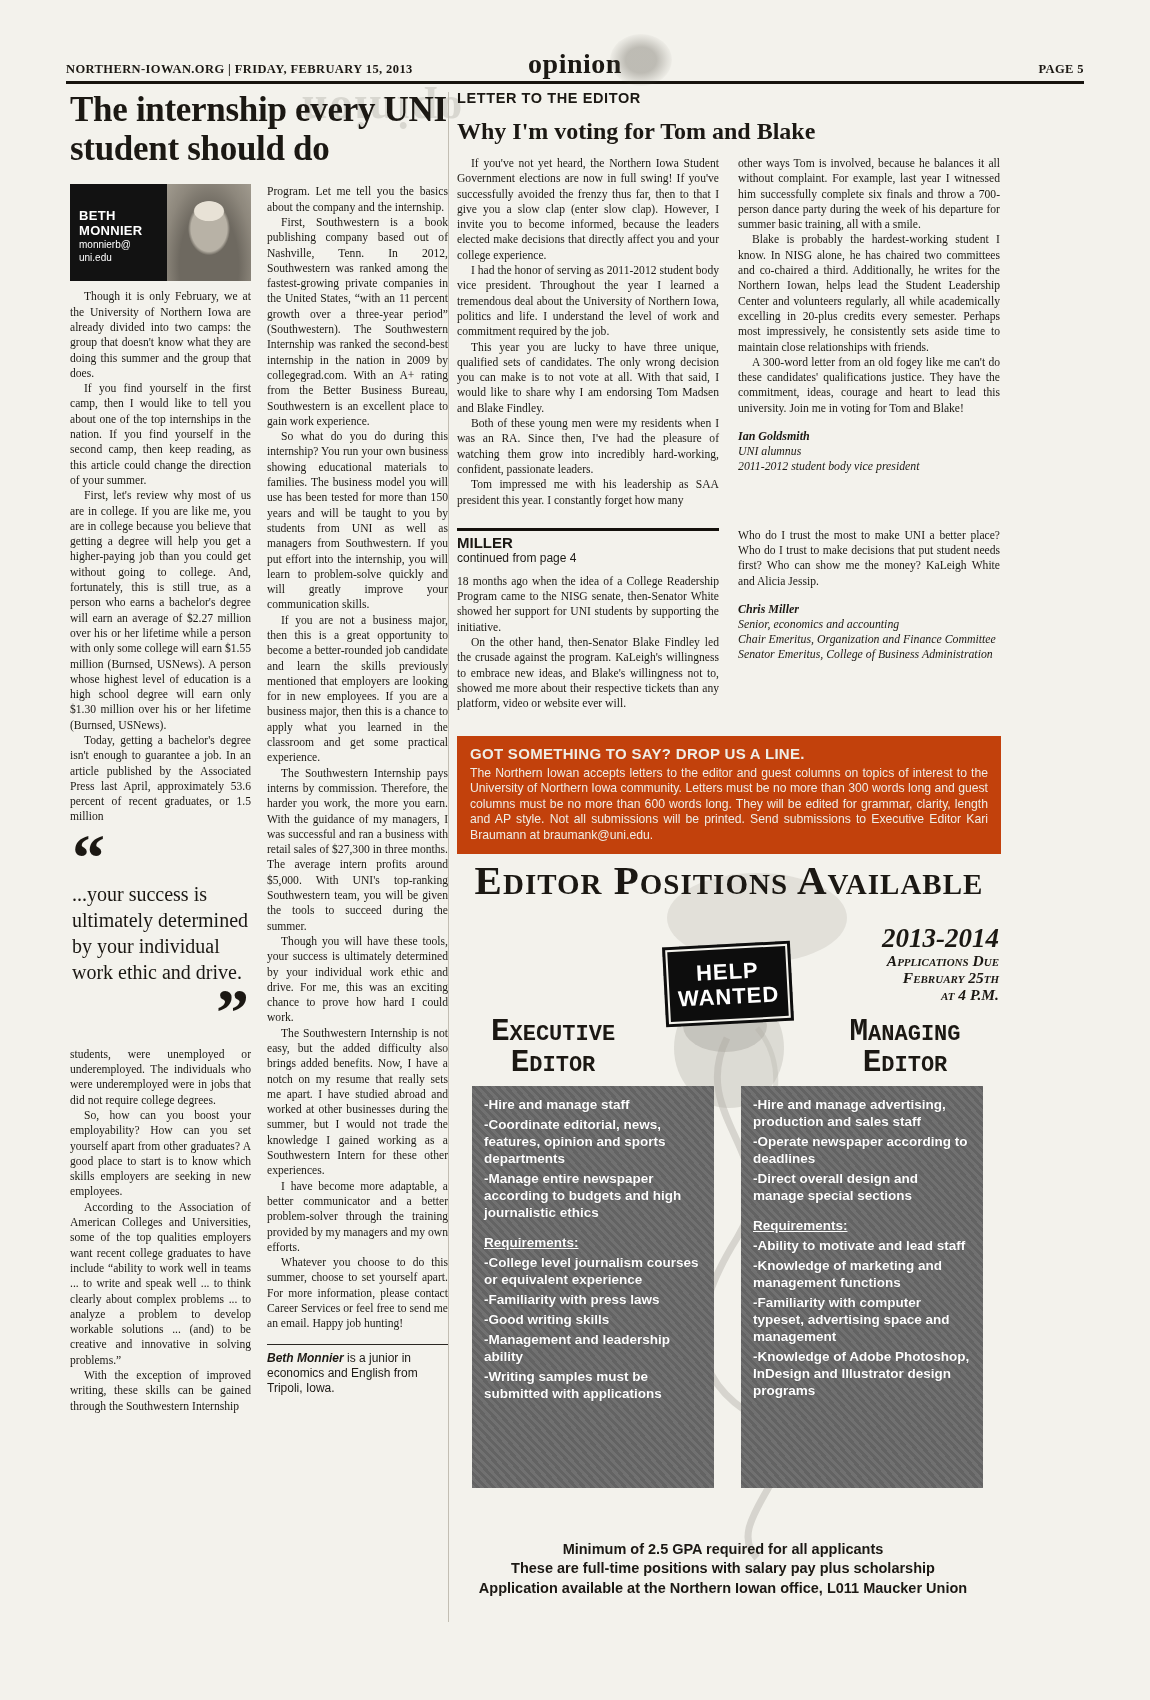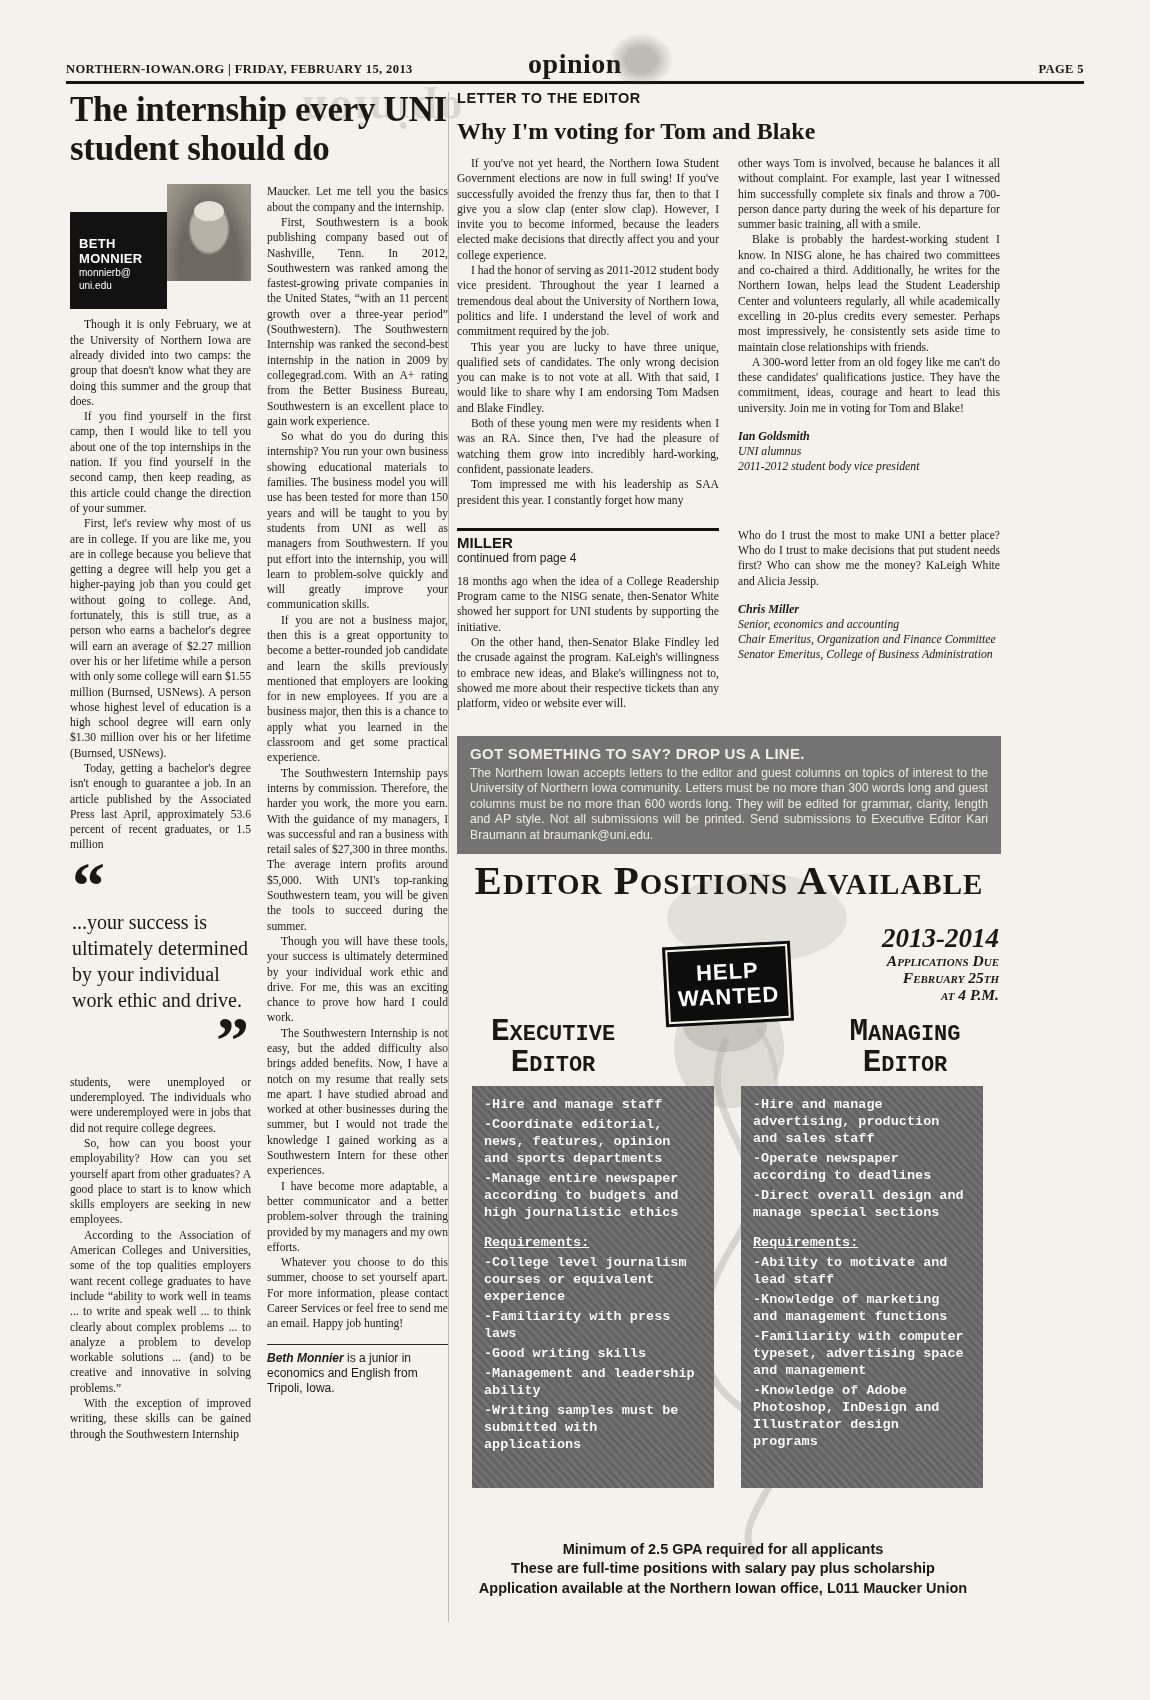--- a/index.html
+++ b/index.html
@@ -43,21 +43,20 @@
     font-size:11.6px; line-height:15.3px; text-align:justify;
     text-indent:14px; margin:0;
   }
   .no-indent-first p:first-child { text-indent:0; }
 
   .byline { display:flex; margin-bottom:8px; }
   .byline-card {
     background:#121212; color:#fff; width:97px; height:97px;
     padding:24px 8px 6px 9px;
     font-family:"Liberation Sans", sans-serif;
-    margin-top:28px;
   }
   .byline-name { font-weight:bold; font-size:13px; line-height:15px; letter-spacing:.3px; }
   .byline-email { font-size:10px; line-height:13px; }
   .byline-photo {
     width:84px; height:97px;
     background:
       radial-gradient(ellipse 24px 16px at 50% 28%, #e8e2d6 0 60%, transparent 65%),
       radial-gradient(ellipse 30px 38px at 50% 46%, #b8b2a6 0 60%, transparent 70%),
       radial-gradient(ellipse at 50% 85%, #6e6960 0 50%, #8d877c 75%, #a19b8f 100%),
       linear-gradient(#a8a296, #7c766c);
@@ -86,21 +85,21 @@
   .signature { margin-top:13px; font-style:italic; font-size:11.8px; line-height:15px; }
   .sig-name { font-weight:bold; font-style:italic; font-size:12px; }
   .signature div { text-indent:0; }
 
   .miller { margin-top:20px; }
   .miller-bar { height:3px; background:#14110c; width:262px; margin-bottom:3px; }
   .miller-slug { font-family:"Liberation Sans", sans-serif; font-weight:bold; font-size:15px; line-height:17px; }
   .miller-cont { font-family:"Liberation Sans", sans-serif; font-size:12px; margin-bottom:9px; }
 
   .callout {
-    margin-top:24px; background:#737373; color:#efede5; padding:9px 13px 11px;
+    margin-top:24px; background:#c2410c; color:#efede5; padding:9px 13px 11px;
   }
   .callout-title {
     font-family:"Liberation Sans", sans-serif; font-weight:bold;
     font-size:15px; letter-spacing:.3px; margin-bottom:4px;
   }
   .callout-body {
     font-family:"Liberation Sans", sans-serif; font-size:12.2px;
     line-height:15.5px; text-align:justify;
   }
 
@@ -128,21 +127,21 @@
     font-variant:small-caps; font-weight:bold; font-size:31px; line-height:31px;font-family:Liberation Mono, monospace;
   }
   .ed-head.exec { left:0; }
   .ed-head.mang { right:0; }
   .ad-box {
     position:absolute; z-index:2; top:228px; width:242px; min-height:402px;
     background:
       repeating-linear-gradient(47deg, rgba(255,255,255,.05) 0 3px, rgba(0,0,0,.06) 3px 6px),
       #696969;
     color:#fff; padding:10px 12px;
-    font-family:Liberation Mono, monospace; font-weight:bold;
+    font-family:Liberation Sans, sans-serif; font-weight:bold;
     font-size:13.5px; line-height:17px;
     text-shadow:0 0 1px rgba(0,0,0,.4);
   }
   .ad-box.exec { left:15px; }
   .ad-box.mang { right:18px; }
   .ad-box p { margin:0 0 3px; text-indent:0; text-align:left; }
   .req-label { text-decoration:underline; margin:13px 0 3px; font-weight:bold; }
   .ad-footer {
     position:absolute; z-index:2; left:0; right:12px; bottom:2px; text-align:center;
     font-family:"Liberation Sans", sans-serif; font-weight:bold;
@@ -193,21 +192,21 @@
       <div class="plist no-indent-first">
           <p>students, were unemployed or underemployed. The individuals who were underemployed were in jobs that did not require college degrees.</p>
           <p>So, how can you boost your employability? How can you set yourself apart from other graduates? A good place to start is to know which skills employers are seeking in new employees.</p>
           <p>According to the Association of American Colleges and Universities, some of the top qualities employers want recent college graduates to have include “ability to work well in teams ... to write and speak well ... to think clearly about complex problems ... to analyze a problem to develop workable solutions ... (and) to be creative and innovative in solving problems.”</p>
           <p>With the exception of improved writing, these skills can be gained through the Southwestern Internship</p>
         </div>
     </div>
 
     <div class="col">
       <div class="plist no-indent-first">
-          <p>Maucker. Let me tell you the basics about the company and the internship.</p>
+          <p>Program. Let me tell you the basics about the company and the internship.</p>
           <p>First, Southwestern is a book publishing company based out of Nashville, Tenn. In 2012, Southwestern was ranked among the fastest-growing private companies in the United States, “with an 11 percent growth over a three-year period” (Southwestern). The Southwestern Internship was ranked the second-best internship in the nation in 2009 by collegegrad.com. With an A+ rating from the Better Business Bureau, Southwestern is an excellent place to gain work experience.</p>
           <p>So what do you do during this internship? You run your own business showing educational materials to families. The business model you will use has been tested for more than 150 years and will be taught to you by students from UNI as well as managers from Southwestern. If you put effort into the internship, you will learn to problem-solve quickly and will greatly improve your communication skills.</p>
           <p>If you are not a business major, then this is a great opportunity to become a better-rounded job candidate and learn the skills previously mentioned that employers are looking for in new employees. If you are a business major, then this is a chance to apply what you learned in the classroom and get some practical experience.</p>
           <p>The Southwestern Internship pays interns by commission. Therefore, the harder you work, the more you earn. With the guidance of my managers, I was successful and ran a business with retail sales of $27,300 in three months. The average intern profits around $5,000. With UNI's top-ranking Southwestern team, you will be given the tools to succeed during the summer.</p>
           <p>Though you will have these tools, your success is ultimately determined by your individual work ethic and drive. For me, this was an exciting chance to prove how hard I could work.</p>
           <p>The Southwestern Internship is not easy, but the added difficulty also brings added benefits. Now, I have a notch on my resume that really sets me apart. I have studied abroad and worked at other businesses during the summer, but I would not trade the knowledge I gained working as a Southwestern Intern for these other experiences.</p>
           <p>I have become more adaptable, a better communicator and a better problem-solver through the training provided by my managers and my own efforts.</p>
           <p>Whatever you choose to do this summer, choose to set yourself apart. For more information, please contact Career Services or feel free to send me an email. Happy job hunting!</p>
         </div>
       <div class="bio">

